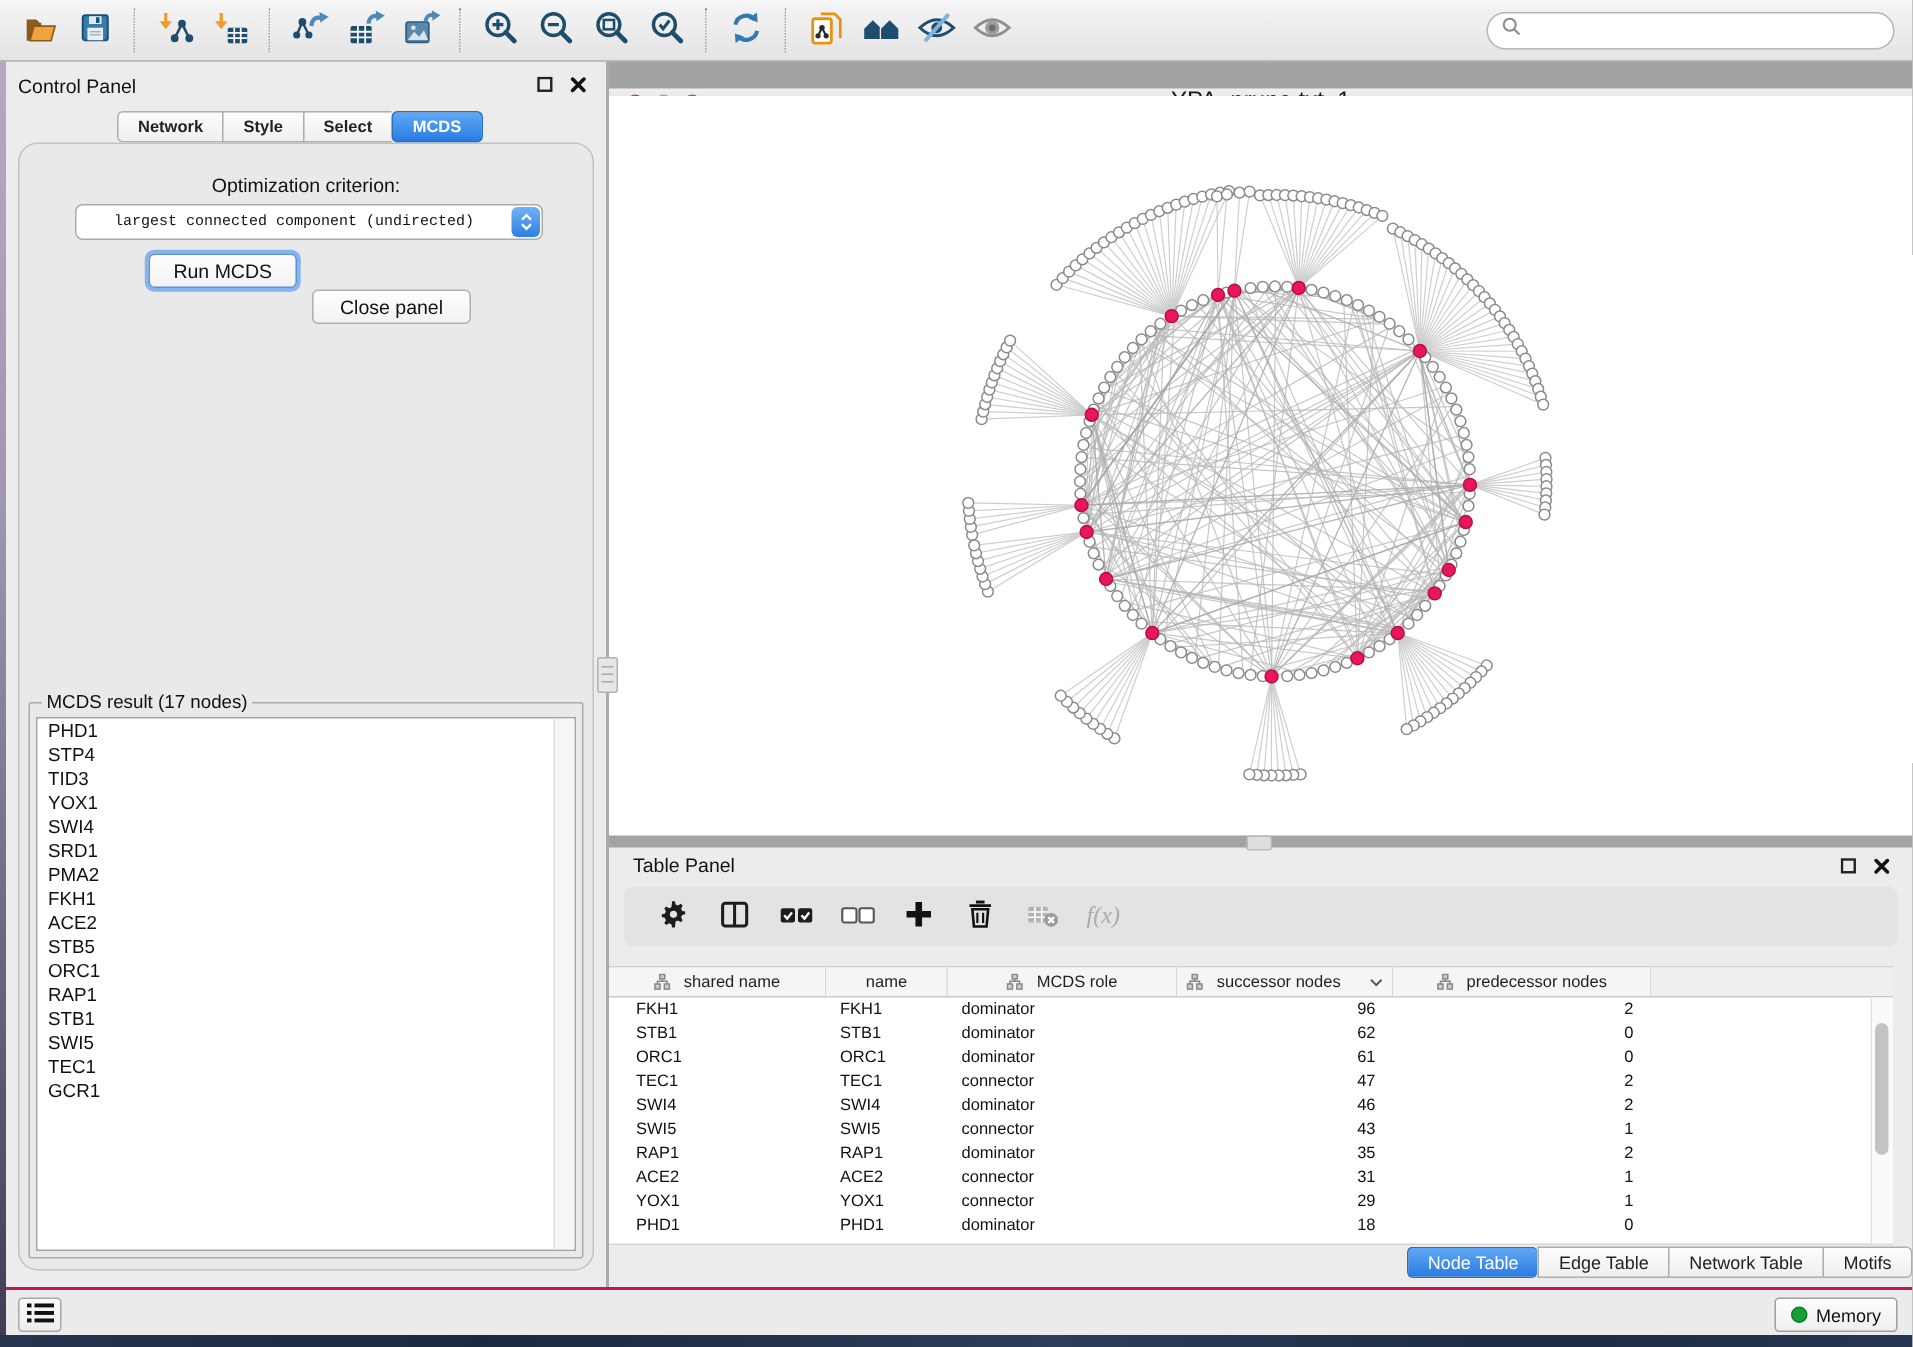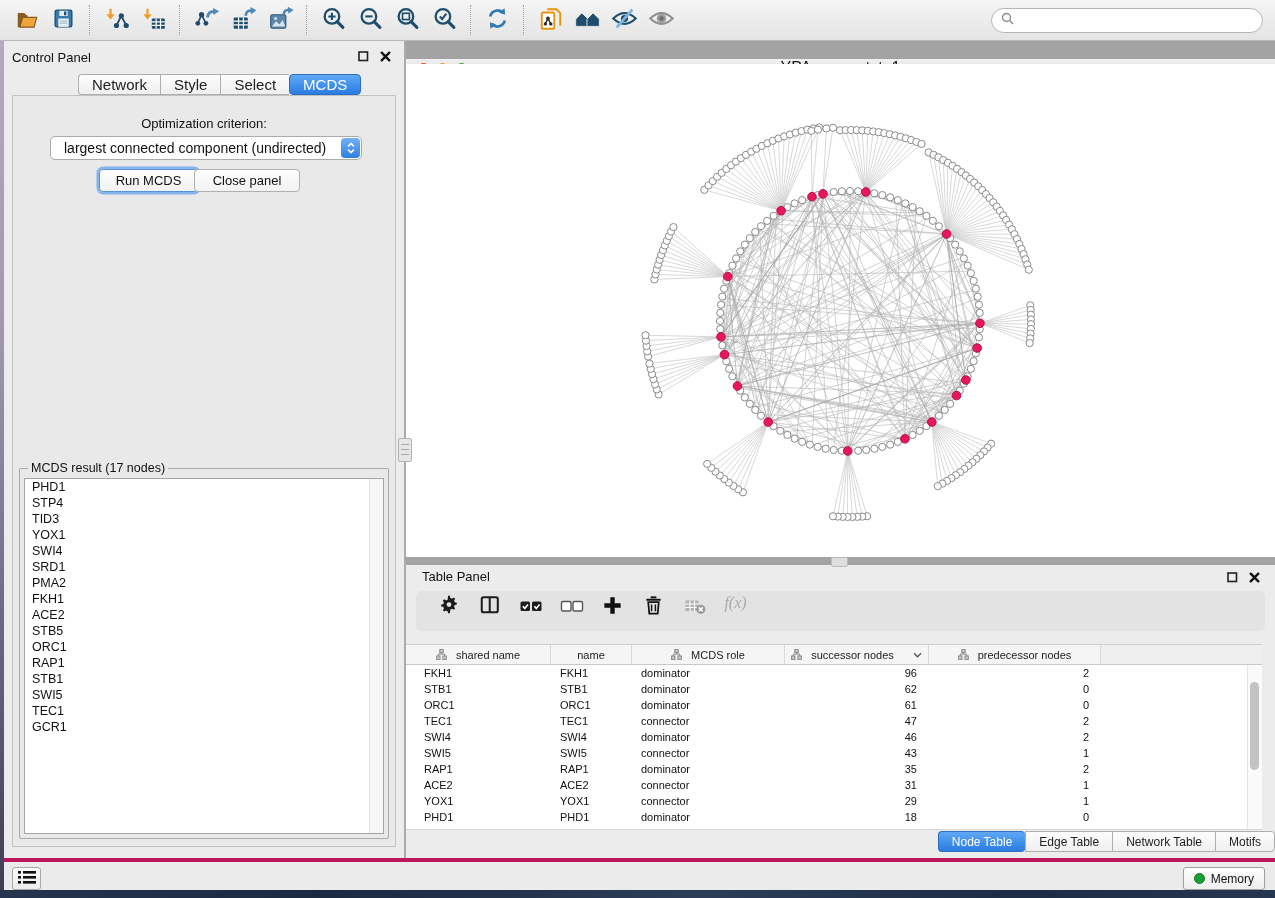--- a/index.html
+++ b/index.html
@@ -23,37 +23,37 @@
 
   
   .panel-btns{display:flex;gap:9px;align-items:center;}
   .pbtn{background:none;border:none;padding:0;width:13px;height:13px;display:flex;align-items:center;justify-content:center;}
 
   
   .control-panel{position:absolute;left:4px;top:41px;width:400px;height:817px;background:#ececec;}
   .cp-title{position:absolute;left:8px;top:9px;font-size:13px;color:#111;}
   .control-panel .panel-btns{position:absolute;right:12px;top:9px;}
   .cp-tabs{position:absolute;left:74px;top:33px;display:flex;}
-  .cp-tab{height:21px;padding:0 13px;font-size:15px;display:flex;align-items:center;background:linear-gradient(#fdfdfd,#efefef);
-    border:1px solid #aeaeae;border-right:none;color:#222;font-family:"Liberation Sans",sans-serif;}
+  .cp-tab{height:21px;padding:0 13px;font-size:11px;display:flex;align-items:center;background:linear-gradient(#fdfdfd,#efefef);
+    border:1px solid #aeaeae;border-right:none;color:#222;font-family:"Liberation Sans",sans-serif;font-weight:bold;}
   .cp-tab:first-child{border-radius:4px 0 0 4px;}
   .cp-tab:last-child{border-right:1px solid #aeaeae;border-radius:0 4px 4px 0;}
   .cp-tab.sel{background:linear-gradient(#60a8f6,#2a7ce2);color:#fff;border-color:#2c6fc0;border-radius:4px;}
   .cp-panel{position:absolute;left:8px;top:54px;width:384px;height:752px;background:#e9e9e9;border:1px solid #c2c2c2;
-    border-radius:1px;box-sizing:border-box;}
+    border-radius:13px;box-sizing:border-box;}
   .opt-label{position:absolute;top:20px;width:100%;text-align:center;font-size:13px;color:#111;}
   .cp-select{position:absolute;left:37px;top:40px;width:312px;height:24px;background:#fff;border:1px solid #ababab;
     border-radius:5px;display:flex;align-items:center;box-sizing:border-box;}
-  .cp-select-text{flex:1;font-size:14px;padding-left:13px;white-space:nowrap;color:#111;}
+  .cp-select-text{flex:1;font-size:10px;padding-left:25px;white-space:nowrap;color:#111;font-family:Liberation Mono, monospace;}
   .cp-stepper{width:19px;height:20px;border-radius:4px;background:linear-gradient(#72b1f8,#2e7fe0);
     display:flex;align-items:center;justify-content:center;margin-right:1px;}
   .cp-btn{position:absolute;top:73px;height:23px;font-size:13px;background:linear-gradient(#fefefe,#f2f2f2);
     border:1px solid #b0b0b0;border-radius:4px;font-family:"Liberation Sans",sans-serif;color:#111;}
   .cp-btn.run{left:86px;width:99px;border-color:#5b92d6;box-shadow:0 0 0 2.5px #85b4ee;}
-  .cp-btn.close{left:181px;width:106px;}
+  .cp-btn.close{left:195px;width:106px;margin-top:24px;}
   .result-box{position:absolute;left:6px;top:372px;width:370px;height:371px;border:1px solid #ababab;border-radius:2px;box-sizing:border-box;}
   .result-legend{position:absolute;left:8px;top:-8px;background:#e9e9e9;padding:0 3px;font-size:12.5px;color:#111;}
   .result-list{position:absolute;left:4px;right:4px;top:9px;bottom:4px;background:#fff;border:1px solid #a5a5a5;overflow:hidden;}
   .result-scroll{position:absolute;right:0;top:0;bottom:0;width:13px;background:#f6f6f6;border-left:1px solid #e0e0e0;}
   .mcds-item{font-size:12.5px;line-height:16px;padding-left:7px;color:#111;}
 
   
   .v-divider{position:absolute;left:404px;top:41px;width:2px;height:817px;background:#ababab;}
   .v-handle{position:absolute;left:398px;top:438px;width:12px;height:22px;background:#e6e6e6;border:1px solid #b2b2b2;border-radius:2px;z-index:4;}
   .v-handle:after{content:"";position:absolute;left:2px;right:2px;top:5px;border-top:1px solid #aaa;box-shadow:0 5px 0 #aaa, 0 10px 0 #aaa;}
@@ -69,21 +69,21 @@
   .tl.green{background:#33c748;border:1px solid #27aa35;}
   .nw-title{text-align:center;font-size:16px;line-height:17px;color:#1a1a1a;margin-top:14px;}
   .nw-canvas{position:absolute;left:0;top:19px;width:869px;height:493px;background:#fff;}
 
   
   .table-panel{position:absolute;left:406px;top:565px;width:869px;height:293px;background:#ececec;}
   .tp-title{position:absolute;left:16px;top:4px;font-size:13px;color:#111;}
   .table-panel .panel-btns{position:absolute;right:14px;top:6px;}
   .tp-toolbar{position:absolute;left:10px;top:26px;width:849px;height:40px;background:#e3e3e3;border-radius:6px;
     display:flex;align-items:center;padding-left:12px;box-sizing:border-box;}
-  .tp-btn{width:41px;height:34px;display:flex;justify-content:center;background:none;border:none;padding:0;}
+  .tp-btn{width:41px;height:34px;display:flex;align-items:center;justify-content:center;background:none;border:none;padding:0;}
   .fx-label{font-size:16px;color:#ababab;font-family:"Liberation Serif",serif;font-style:italic;}
   .tp-table{position:absolute;left:0;top:79px;width:856px;height:184px;background:#fff;border-top:1px solid #cfcfcf;border-bottom:1px solid #d6d6d6;overflow:hidden;}
   .tp-header{display:flex;height:19px;border-bottom:1px solid #c9c9c9;}
   .th-cell{display:flex;align-items:center;justify-content:center;gap:9px;background:#f5f5f5;border-right:1px solid #d9d9d9;
     font-size:11px;color:#222;box-sizing:border-box;white-space:nowrap;overflow:hidden;}
   .th-fill{flex:1;background:#efefef;}
   .tp-row{display:flex;height:16px;}
   .td-cell{font-size:11px;color:#111;display:flex;align-items:center;box-sizing:border-box;white-space:nowrap;overflow:hidden;}
   .td-left{padding-left:18px;justify-content:flex-start;}
   .td-left2{padding-left:9px;justify-content:flex-start;}
@@ -91,21 +91,21 @@
   .tp-scroll{position:absolute;right:0;top:20px;width:14px;bottom:0;background:#fafafa;border-left:1px solid #e5e5e5;}
   .tp-thumb{position:absolute;left:2px;top:17px;width:9px;height:88px;background:#c3c3c3;border-radius:5px;}
   .tp-tabs{position:absolute;left:0;top:266px;width:100%;display:flex;justify-content:flex-end;}
   .tp-tab{height:21px;padding:0 13px;font-size:12px;display:flex;align-items:center;background:linear-gradient(#fdfdfd,#efefef);
     border:1px solid #aeaeae;border-right:none;color:#222;font-family:"Liberation Sans",sans-serif;}
   .tp-tab:first-child{border-radius:4px 0 0 4px;}
   .tp-tab:last-child{border-right:1px solid #aeaeae;border-radius:0 4px 4px 0;}
   .tp-tab.sel{background:linear-gradient(#60a8f6,#2a7ce2);color:#fff;border-color:#2c6fc0;border-radius:4px;}
 
   
-  .status-bar{position:absolute;left:4px;top:858px;width:1271px;height:32px;background:#ebebeb;border-top:4px solid #be185d;box-sizing:border-box;}
+  .status-bar{position:absolute;left:4px;top:858px;width:1271px;height:32px;background:#ebebeb;border-top:2px solid #be185d;box-sizing:border-box;}
   .sb-left-btn{position:absolute;left:8px;top:5px;width:29px;height:23px;background:linear-gradient(#fbfbfb,#ededed);
     border:1px solid #a8a8a8;border-radius:3px;display:flex;align-items:center;justify-content:center;}
   .memory-btn{position:absolute;right:10px;top:5px;height:23px;padding:0 10px;display:flex;align-items:center;gap:6px;
     background:linear-gradient(#fdfdfd,#efefef);border:1px solid #9f9f9f;border-radius:3px;font-size:12px;color:#111;font-family:"Liberation Sans",sans-serif;}
   .mem-dot{width:11px;height:11px;border-radius:50%;background:#17a035;border:1px solid #0d7a24;box-sizing:border-box;}
 </style>
 </head>
 <body>
 
 <div id="app">

